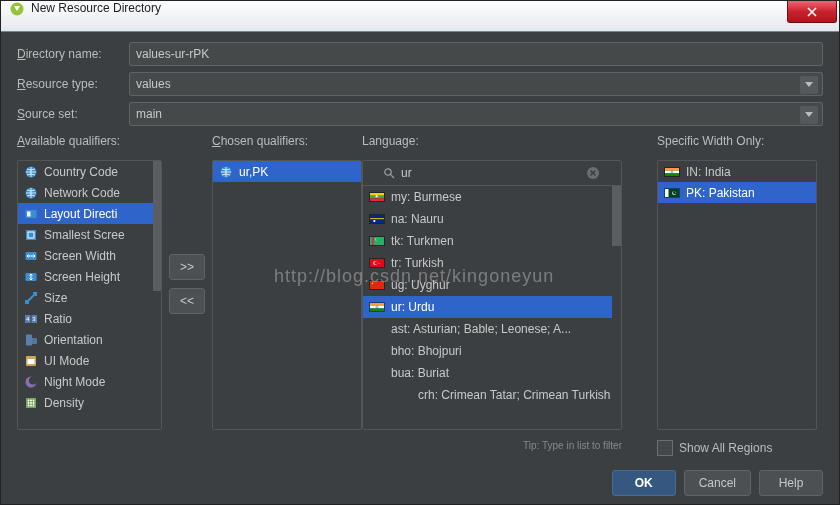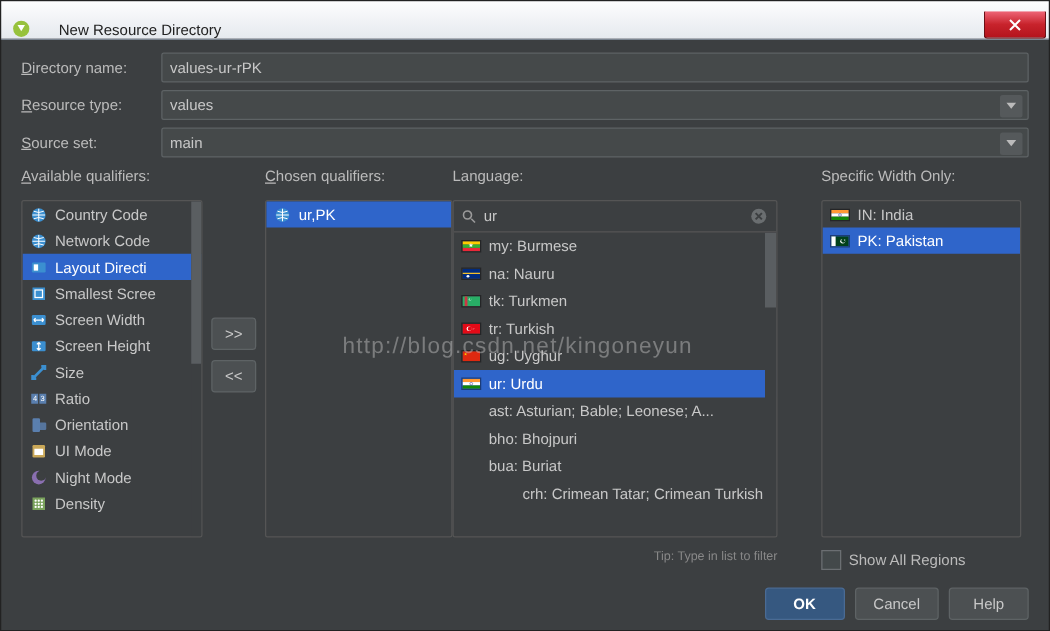--- a/index.html
+++ b/index.html
@@ -1,18 +1,18 @@
 <!DOCTYPE html>
 <html><head>
 <meta charset="utf-8">
 <style>
   html,body{margin:0;padding:0;font-family:"Segoe UI",Tahoma,sans-serif;font-size:12px;color:#bbbbbb;}
   body{width:840px;height:505px;overflow:hidden;background:#f0f0f0;}
   .window{position:relative;box-sizing:border-box;width:840px;height:505px;border:1px solid #222;background:#3c3f41;}
-  .titlebar{height:30px;background:linear-gradient(#fdfdfe,#e5e9ee);border-bottom:1px solid #7b8591;display:flex;align-items:flex-end;gap:16px;}
+  .titlebar{height:30px;background:linear-gradient(#fdfdfe,#e5e9ee);border-bottom:1px solid #7b8591;display:flex;align-items:flex-start;}
   .titlebar .appicon{width:16px;height:16px;margin:0 6px 0 8px;display:block;}
   .titlebar .title{color:#222;font-size:12px;}
   .titlebar .spacer{flex:1;}
   .close-btn{width:48px;height:21px;margin-right:2px;background:linear-gradient(#e67,#c8232c 50%,#b4131c);border:1px solid #6b1016;border-top:none;border-radius:0 0 3px 3px;display:flex;align-items:center;justify-content:center;}
   .close-x{width:10px;height:10px;display:block;}
   .body{position:relative;padding:10px 16px 14px 16px;}
   .form-row{display:flex;align-items:center;margin-bottom:6px;}
   .form-row .lbl{width:112px;color:#bbbbbb;}
   .tf, .combo{flex:1;height:24px;background:#45494a;border:1px solid #5e6365;color:#c8c8c8;padding:0 6px;font:inherit;border-radius:2px;box-sizing:border-box;}
   .combo{position:relative;display:flex;align-items:center;}
@@ -23,21 +23,21 @@
   .listbox,.lang-box,.r-box{background:#3c3f41;border:1px solid #555;border-radius:2px;overflow:hidden;position:relative;font-size:12px;box-sizing:border-box;}
   .listbox{display:flex;flex-direction:column;}
   .li{display:flex;align-items:center;height:21px;padding-left:6px;gap:6px;white-space:nowrap;color:#c8c8c8;}
   .li.sel{background:#2f65ca;color:#fff;}
   .li .ic{width:14px;height:14px;flex:0 0 14px;}
   .scroll-track{position:absolute;right:0;top:0;bottom:0;width:8px;background:#3c3f41;}
   .scroll-thumb{position:absolute;right:0;top:0;width:8px;height:130px;background:#5a5e61;}
   .mid-btns{display:flex;flex-direction:column;gap:8px;align-items:center;justify-content:flex-start;padding-top:94px;}
   .move-btn{width:36px;height:26px;background:#4c5052;border:1px solid #5e6365;border-radius:3px;color:#c8c8c8;display:flex;align-items:center;justify-content:center;font:inherit;}
   .lang-box{display:flex;flex-direction:column;}
-  .search{display:flex;align-items:center;height:24px;border-bottom:1px solid #555;padding:0 6px;gap:4px;}
+  .search{display:flex;align-items:center;height:24px;border-bottom:1px solid #555;padding:0 20px;gap:4px;}
   .search .mag{width:12px;height:12px;}
   .search input{flex:1;background:transparent;border:none;color:#c8c8c8;font:inherit;outline:none;}
   .search .clear{width:16px;height:16px;flex:0 0 16px;}
   .lang-scroll{flex:1;overflow:hidden;position:relative;}
   .flag{width:16px;height:10px;flex:0 0 16px;border:0.5px solid rgba(0,0,0,0.4);box-sizing:border-box;}
   .flag-blank{background:transparent;border:none;}
   .lang-track{position:absolute;right:0;top:0;bottom:0;width:9px;background:#3c3f41;}
   .lang-thumb{position:absolute;right:0;top:0;width:9px;height:60px;background:#5a5e61;}
   .space-col{display:flex;flex-direction:column;}
   .tip{font-size:10px;color:#888;text-align:right;margin-top:4px;grid-column:4/5;}

